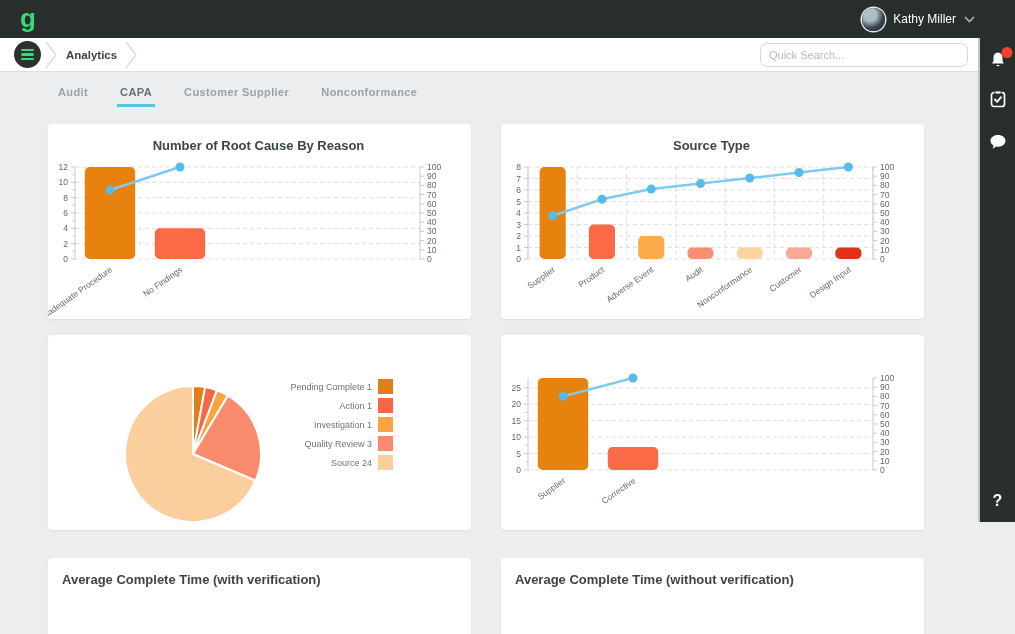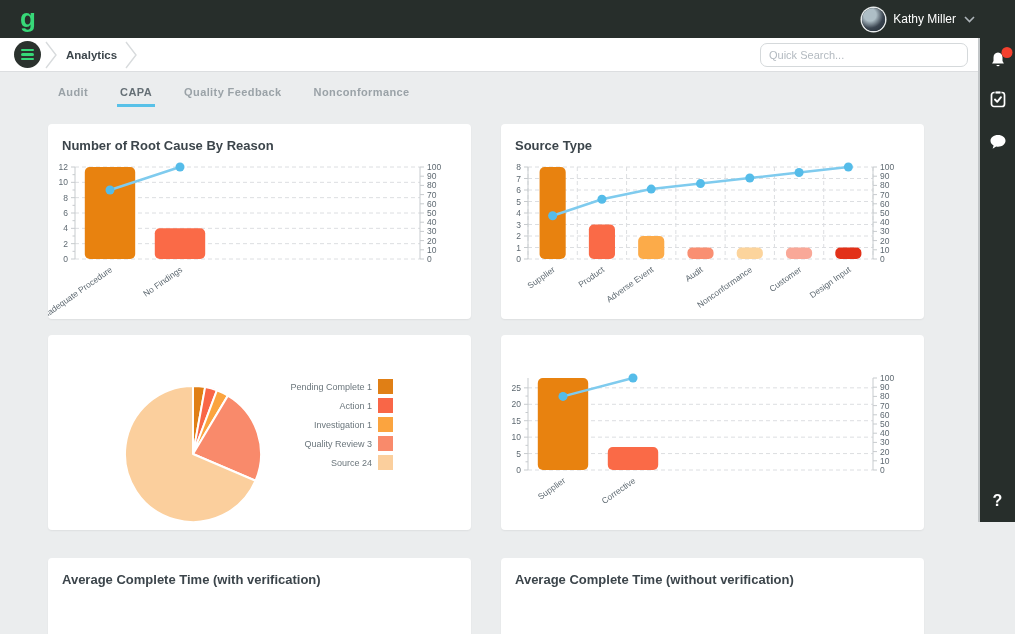--- a/index.html
+++ b/index.html
@@ -36,21 +36,21 @@
   .search::placeholder { color:#b3bac0; }
 
   
   .tabs { display:flex; gap:26px; margin:14px 0 0 55px; }
   .tab { font-size:11px; font-weight:700; letter-spacing:.4px; color:#9aa2a7;
          padding:0 3px 6px; cursor:pointer; }
   .tab.active { color:#656f75; border-bottom:3px solid #58c1e8;text-align:right; }
 
   
   .row { display:flex; gap:30px; margin-left:48px; }
-  .row1 { margin-top:17px; } .row2 { margin-top:16px; } .row3 { margin-top:28px; }
+  .row1 { margin-top:17px;text-align:center; } .row2 { margin-top:16px; } .row3 { margin-top:28px; }
   .card { width:423px; height:195px; background:#fff; border-radius:4px;
           box-shadow:0 1px 2px rgba(0,0,0,.06); position:relative; overflow:hidden; }
   .card.tall { height:195px; }
   .card-title { font-size:13px; font-weight:700; color:#3c454b; padding:14px 16px 0 14px; }
   svg.plot { position:absolute; left:0; top:34px; }
 
   
   .legend { position:absolute; top:42px; right:78px; display:flex; flex-direction:column; }
   .lrow { display:flex; align-items:center; justify-content:flex-end; height:19px; gap:6px; }
   .llab { font-size:9px; color:#6b767c; white-space:nowrap; }
@@ -93,21 +93,21 @@
       <span class="crumb-label">Analytics</span>
       <svg class="crumb-chevron" width="13" height="28" viewBox="0 0 13 28">
           <polyline points="1,1 11,14 1,27" fill="none" stroke="#d8dbdd" stroke-width="1.4"></polyline>
         </svg>
       <input class="search" placeholder="Quick Search..." style="">
     </div>
 
     <div class="tabs">
       <span class="tab">Audit</span>
       <span class="tab active">CAPA</span>
-      <span class="tab">Quality Feedback</span>
+      <span class="tab">Customer Supplier</span>
       <span class="tab">Nonconformance</span>
     </div>
 
     <div class="row row1">
       <div class="card">
         <div class="card-title">Number of Root Cause By Reason</div>
         <svg class="plot" width="423" height="158" viewBox="0 0 423 158">
             <line x1="27" x2="372" y1="101" y2="101" stroke="#dcdee1" stroke-width="1" stroke-dasharray="4 3"></line>
             <line x1="27" x2="372" y1="85.66666666666667" y2="85.66666666666667" stroke="#dcdee1" stroke-width="1" stroke-dasharray="4 3"></line>
             <line x1="27" x2="372" y1="70.33333333333334" y2="70.33333333333334" stroke="#dcdee1" stroke-width="1" stroke-dasharray="4 3"></line>

